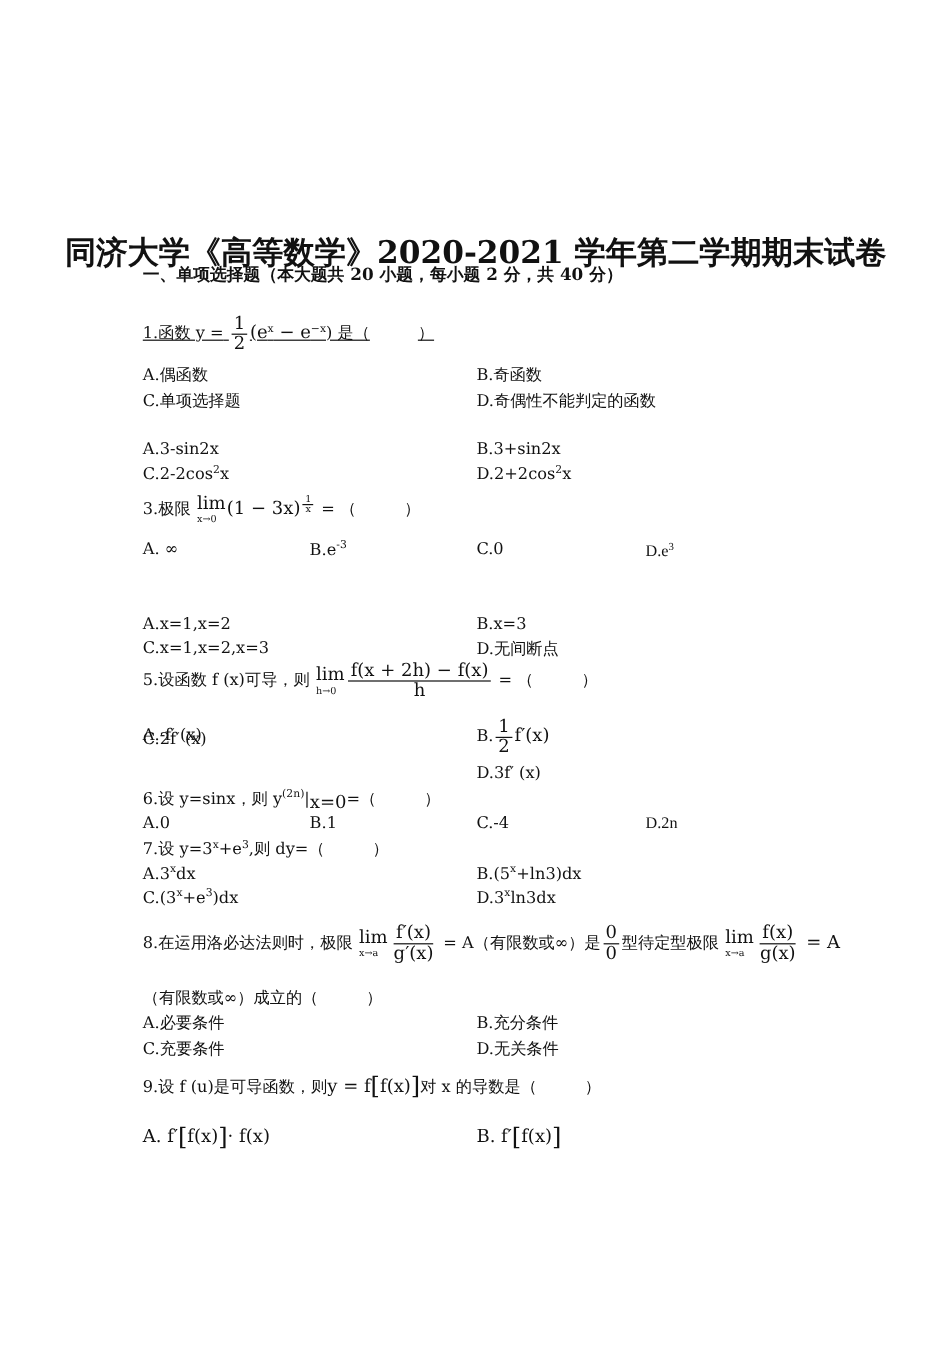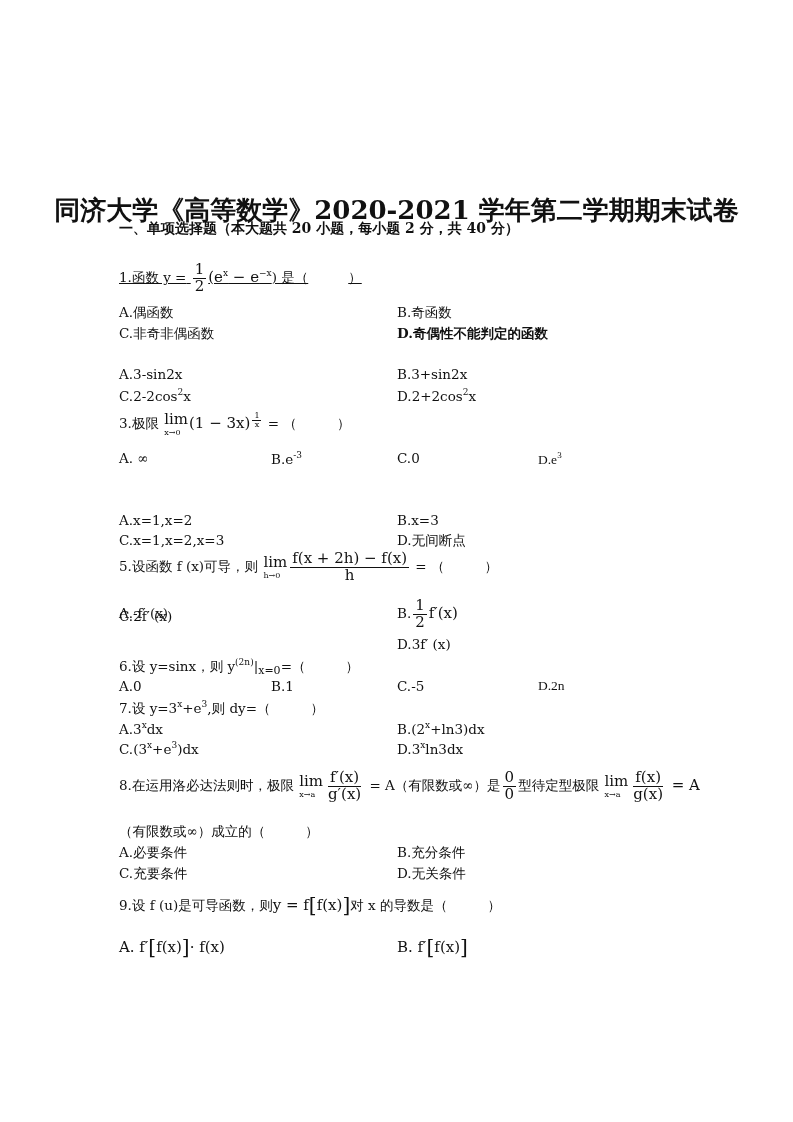--- a/index.html
+++ b/index.html
@@ -7,21 +7,21 @@
          font-family: "DejaVu Serif", "Liberation Serif", serif; color: #111; }
   .page { position: absolute; left: 0; top: 0; width: 793px; height: 1122px; }
   .abs { position: absolute; white-space: nowrap; }
   .title { left: 0; width: 793px; top: 193px; text-align: center;
            font-size: 26px; font-weight: bold; font-family: "DejaVu Serif", serif; }
   .section { left: 119px; top: 220px; font-size: 14px; font-weight: bold; }
   .q { font-size: 13.5px; left: 119px; }
   .opt { font-size: 13.5px; }
   .colA { left: 119px; }
   .colB { left: 397px; }
-  .col2 { left: 258px; margin-left: 13px; }
+  .col2 { left: 258px; }
   .col4 { left: 538px; font-family: Liberation Serif, serif; }
   .frac { display: inline-flex; flex-direction: column; align-items: center;
           vertical-align: middle; margin: 0 2px; font-size: 15px; line-height: 1.05; }
   .frac .num { border-bottom: 1px solid #111; padding: 0 2px; }
   .frac .den { padding: 0 2px; }
   .lim { display: inline-flex; flex-direction: column; align-items: flex-start;
          vertical-align: middle; font-size: 15px; line-height: 1; margin: 0 1px; }
   .lim .sub { font-size: 8px; margin-top: 2px; }
   .math { font-size: 15px; }
   sup { font-size: 9px; }
@@ -38,22 +38,22 @@
 
   <div class="abs q" style="top:262px;text-decoration:underline;">
     <span>1.函数 y =</span>
     <span class="frac">
       <span class="num">1</span>
       <span class="den">2</span>
     </span><span class="math">(e</span><sup>x</sup><span class="math"> − e</span><sup>−x</sup><span>) 是（</span><span class="paren"></span><span>）</span>
   </div>
   <div class="abs opt colA" style="top:304px;">A.偶函数</div>
   <div class="abs opt colB" style="top:304px;">B.奇函数</div>
-  <div class="abs opt colA" style="top:325px;">C.非奇非偶函数</div>
-  <div class="abs opt colB" style="top:325px;font-weight:bold;">D.奇偶性不能判定的函数</div>
+  <div class="abs opt colA" style="top:325px;">C.单项选择题</div>
+  <div class="abs opt colB" style="top:325px;">D.奇偶性不能判定的函数</div>
 
   <div class="abs opt colA" style="top:366px;">A.3-sin2x</div>
   <div class="abs opt colB" style="top:366px;">B.3+sin2x</div>
   <div class="abs opt colA" style="top:387px;"><span>C.2-2cos</span><sup>2</sup><span>x</span></div>
   <div class="abs opt colB" style="top:387px;"><span>D.2+2cos</span><sup>2</sup><span>x</span></div>
 
   <div class="abs q" style="top:412px;">
     <span>3.极限</span>
     <span class="lim">
         <span>lim</span>
@@ -85,32 +85,32 @@
   </div>
   <div class="abs opt colA" style="top:605px;">A.-f′ (x)</div>
   <div class="abs opt colB" style="top:598px;"><span>B.</span><span class="frac">
         <span class="num">1</span>
         <span class="den">2</span>
       </span><span class="math">f′(x)</span></div>
   <div class="abs opt colA" style="top:608px;">C.2f′ (x)</div>
   <div class="abs opt colB" style="top:636px;">D.3f′ (x)</div>
 
   <div class="abs q" style="top:657px;">
-    <span>6.设 y=sinx，则 y</span><sup>(2n)</sup><span>|</span><sub style="font-size:11px;">x=0</sub><span>=（</span><span class="paren"></span><span>）</span>
+    <span>6.设 y=sinx，则 y</span><sup>(2n)</sup><span>|</span><sub style="font-size:15px;">x=0</sub><span>=（</span><span class="paren"></span><span>）</span>
   </div>
   <div class="abs opt colA" style="top:678px;">A.0</div>
   <div class="abs opt col2" style="top:678px;">B.1</div>
-  <div class="abs opt colB" style="top:678px;">C.-5</div>
+  <div class="abs opt colB" style="top:678px;">C.-4</div>
   <div class="abs opt col4" style="top:678px;">D.2n</div>
 
   <div class="abs q" style="top:699px;">
     <span>7.设 y=3</span><sup>x</sup><span>+e</span><sup>3</sup><span>,则 dy=（</span><span class="paren"></span><span>）</span>
   </div>
   <div class="abs opt colA" style="top:720px;"><span>A.3</span><sup>x</sup><span>dx</span></div>
-  <div class="abs opt colB" style="top:720px;"><span>B.(2</span><sup>x</sup><span>+ln3)dx</span></div>
+  <div class="abs opt colB" style="top:720px;"><span>B.(5</span><sup>x</sup><span>+ln3)dx</span></div>
   <div class="abs opt colA" style="top:740px;"><span>C.(3</span><sup>x</sup><span>+e</span><sup>3</sup><span>)dx</span></div>
   <div class="abs opt colB" style="top:740px;"><span>D.3</span><sup>x</sup><span>ln3dx</span></div>
 
   <div class="abs q" style="top:770px;">
     <span>8.在运用洛必达法则时，极限</span>
     <span class="lim">
         <span>lim</span>
         <span class="sub">x→a</span>
       </span><span class="frac">
         <span class="num">f′(x)</span>

